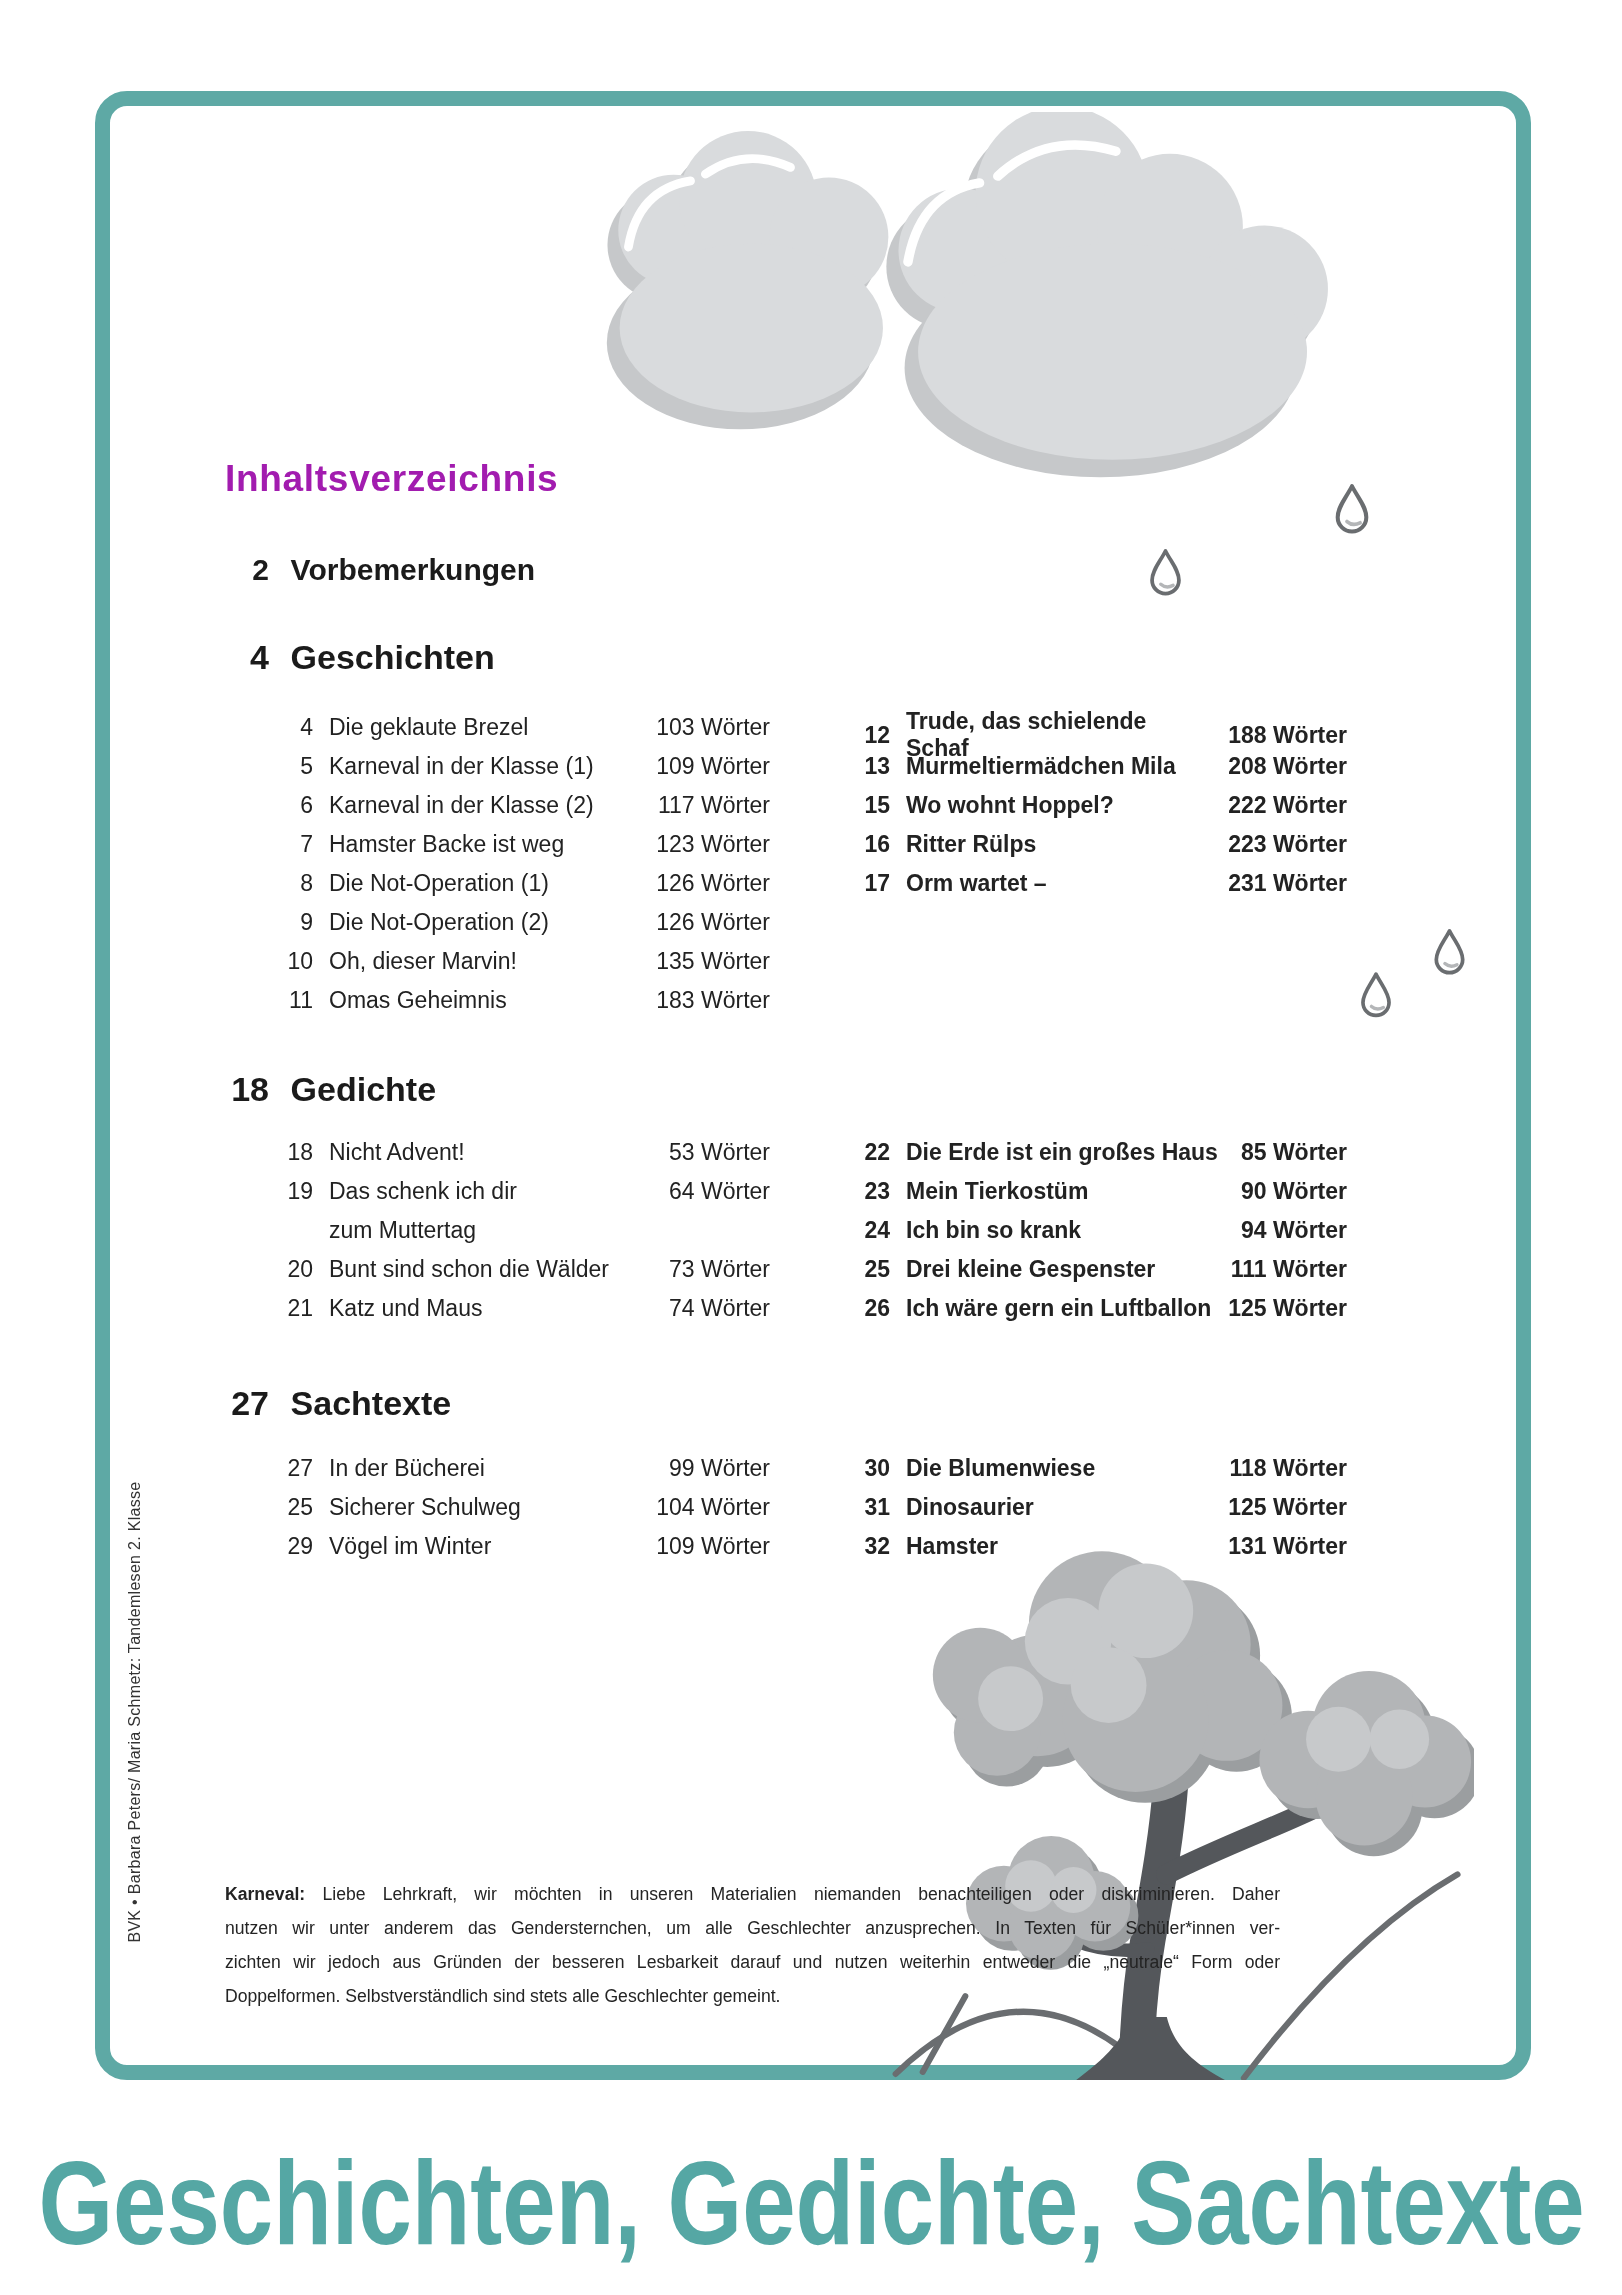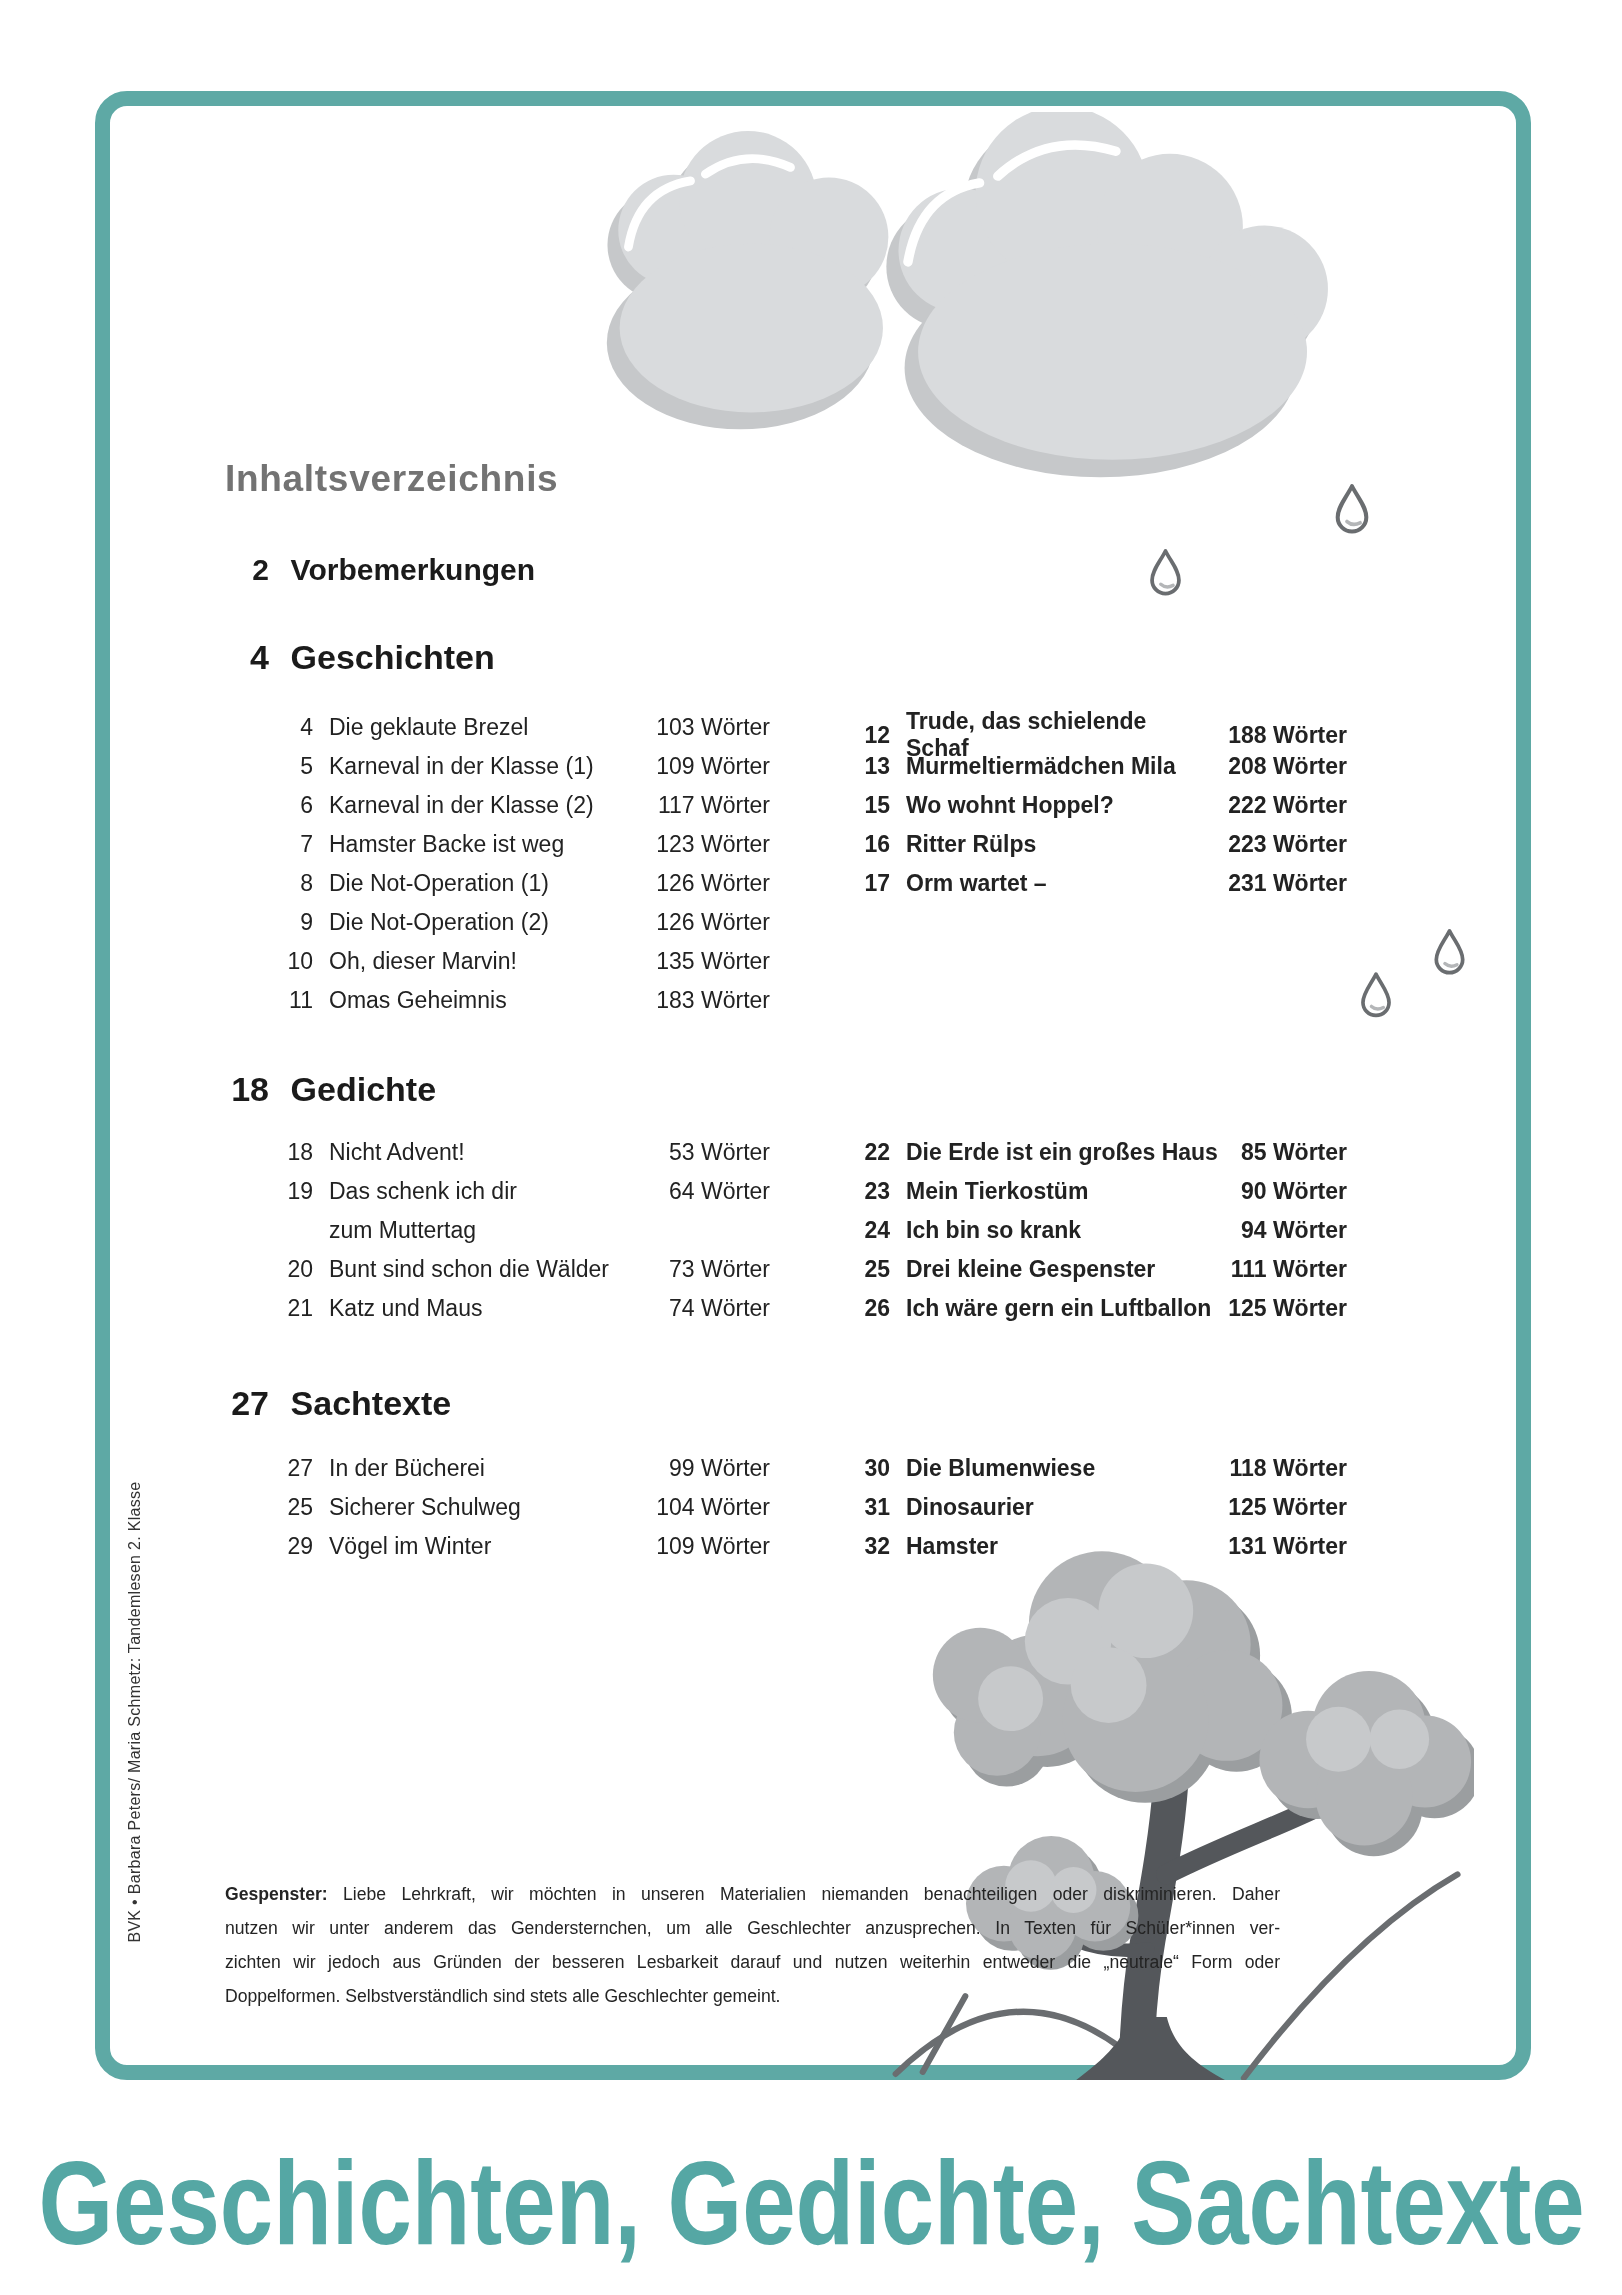--- a/index.html
+++ b/index.html
@@ -12,21 +12,21 @@
     font-family:"Liberation Sans", sans-serif;color:#1c1c1c;overflow:hidden;
   }
   .frame{
     position:absolute;left:95px;top:91px;width:1436px;height:1989px;
     border:15px solid var(--teal);border-radius:32px;box-sizing:border-box;
     background:transparent;
   }
   .illus{position:absolute;}
   .page-title{
     position:absolute;left:225px;top:433px;font-size:37px;font-weight:bold;
-    letter-spacing:0.7px;color:#737373;
+    letter-spacing:0.7px;color:#a21caf;
   }
   .sec-head{
     position:absolute;left:201px;display:grid;grid-template-columns:68px auto;
     column-gap:21.6px;font-weight:bold;color:#1b1b1b;
   }
   .sec-head .num{text-align:right;}
   #pre-head{top:553px;font-size:30px;}
   #sec0-head{top:638px;font-size:34px;}
   #sec1-head{top:1070px;font-size:34px;}
   #sec2-head{top:1384px;font-size:34px;}
@@ -391,21 +391,21 @@
   </div>
 
   <div class="toc-row">
     <span class="num">32</span>
     <span class="title">Hamster</span>
     <span class="words">131 Wörter</span>
   </div>
 </div>
 
 <div class="note">
-  <div class="nline j"><span class="nlabel">Gespenster:</span> <span>Liebe Lehrkraft, wir möchten in unseren Materialien niemanden benachteiligen oder diskriminieren. Daher</span></div>
+  <div class="nline j"><span class="nlabel">Karneval:</span> <span>Liebe Lehrkraft, wir möchten in unseren Materialien niemanden benachteiligen oder diskriminieren. Daher</span></div>
   <div class="nline j">nutzen wir unter anderem das Gendersternchen, um alle Geschlechter anzusprechen. In Texten für Schüler*innen ver-</div>
   <div class="nline j">zichten wir jedoch aus Gründen der besseren Lesbarkeit darauf und nutzen weiterhin entweder die „neutrale“ Form oder</div>
   <div class="nline">Doppelformen. Selbstverständlich sind stets alle Geschlechter gemeint.</div>
 </div>
 
 <div class="credit">
   <span>BVK • Barbara Peters/ Maria Schmetz: Tandemlesen 2. Klasse</span>
 </div>
 
 <svg class="footer-svg" width="1623" height="160" viewBox="0 0 2400 237">

